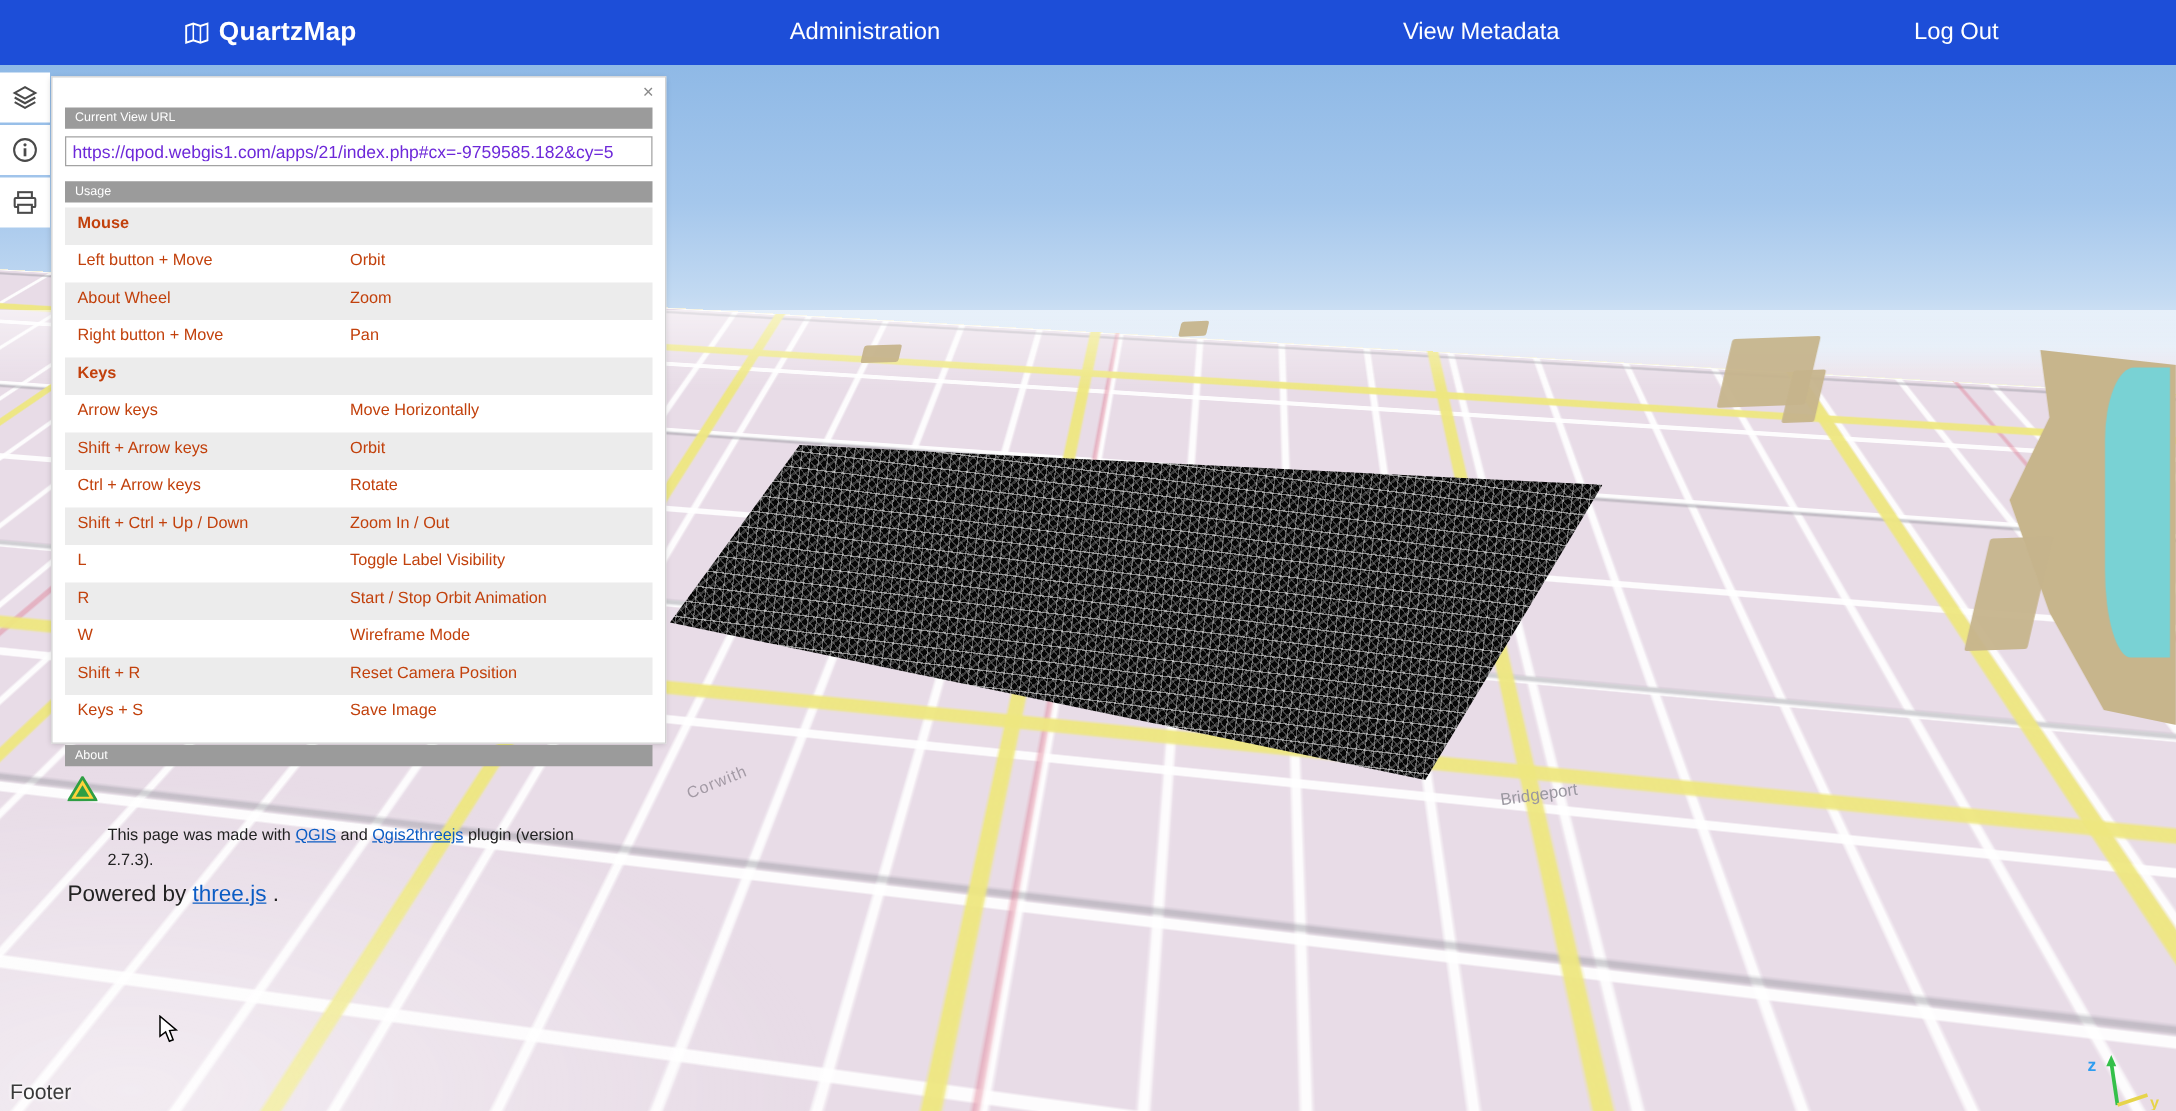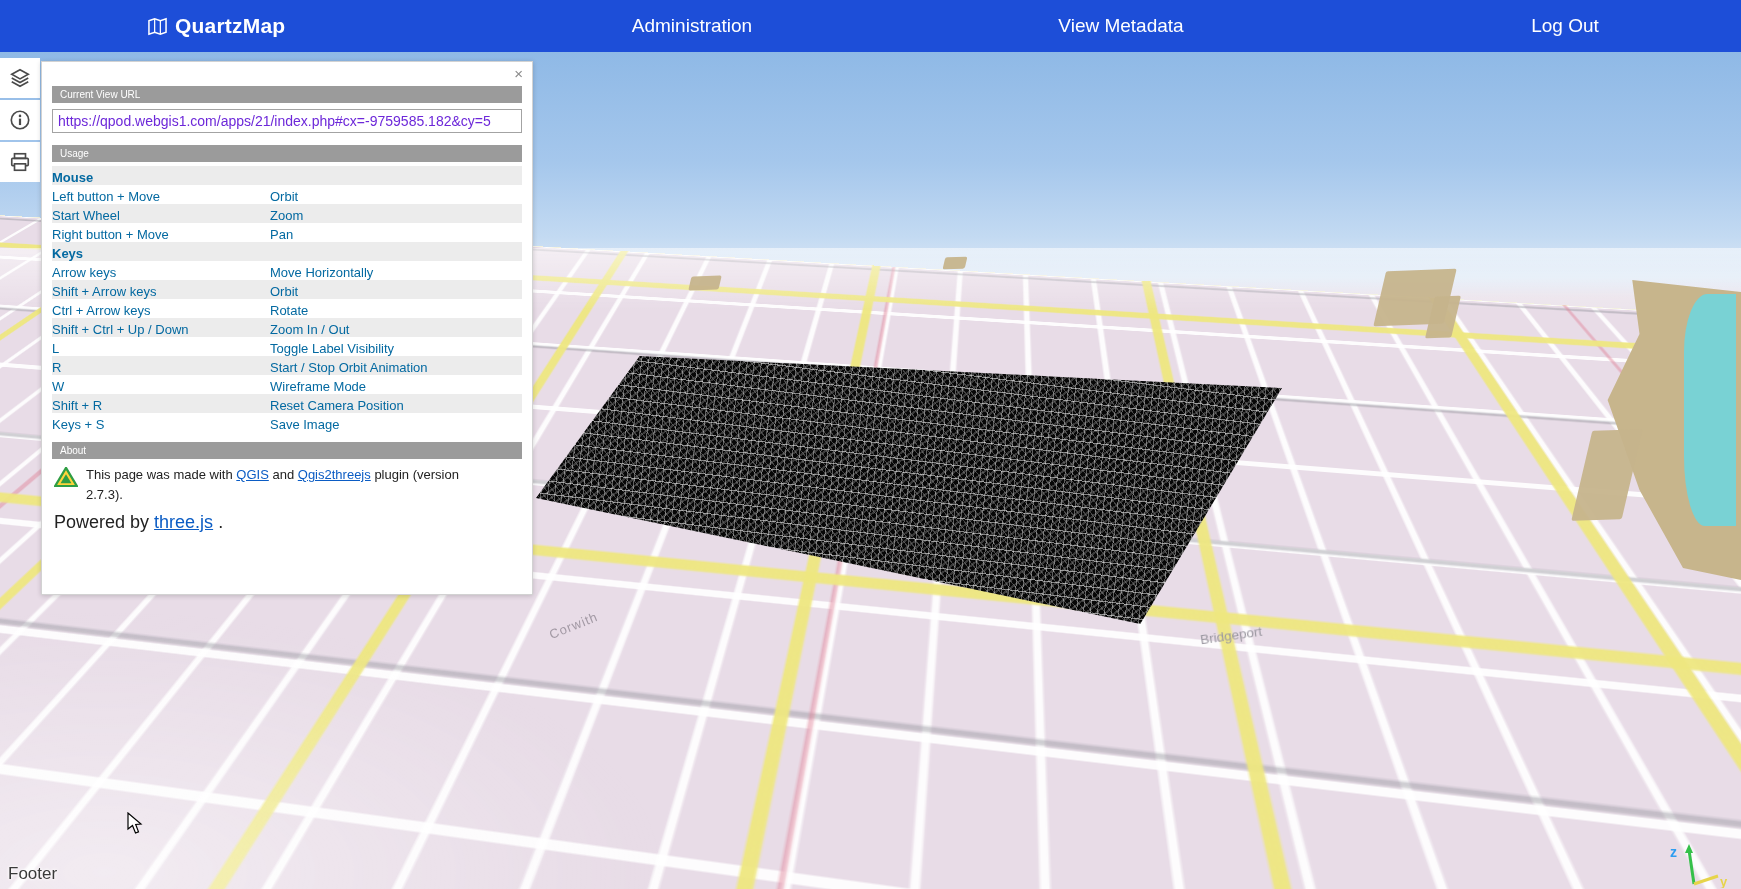--- a/index.html
+++ b/index.html
@@ -12,21 +12,21 @@
   .navbar{
     position:absolute;left:0;top:0;width:1741px;height:52px;
     background:#1d4ed8;color:#fff;z-index:50;padding-left:48px;
   }
   .brand{position:absolute;left:148px;top:0;height:52px;display:flex;align-items:center;gap:8px;cursor:pointer;}
   .brand .b-icon{width:19px;height:19px;display:inline-block;}
   .brand .b-text{font-size:21px;font-weight:700;letter-spacing:.2px;}
   .nav-item{position:absolute;top:0;height:52px;display:flex;align-items:center;transform:translateX(-50%);
     font-size:19px;color:#fff;cursor:pointer;}
   .nav-item.admin{left:692px;}
-  .nav-item.meta{left:1121px;}
+  .nav-item.meta{left:1185px;}
   .nav-item.logout{left:1565px;text-align:right;}
 
   
   .scene{
     position:absolute;left:0;top:52px;width:1741px;height:837px;overflow:hidden;z-index:1;
     background:linear-gradient(to bottom,#8fb9e6 0px,#a5c7ec 110px,#c3daf2 185px,#dfeaf7 225px,#ece4ec 245px);
   }
   .tilt{position:absolute;inset:0;transform:rotate(-1.2deg);transform-origin:50% 50%;}
   .plane{
     position:absolute;left:-55%;top:213px;width:210%;height:3200px;
@@ -98,28 +98,28 @@
     position:absolute;left:41px;top:61px;width:492px;height:534px;background:#fff;z-index:45;
     border:1px solid #d2d2d2;box-shadow:0 1px 5px rgba(0,0,0,.18);box-sizing:border-box;
   }
   .panel-close{position:absolute;right:9px;top:4px;font-size:15px;color:#8a8a8a;cursor:pointer;line-height:1;}
   .panel-body{padding:24px 10px 10px;}
   .sec-header{background:#9b9b9b;color:#fff;font-size:10px;padding:3px 8px;margin:0 0 4px;}
   .sec-header.mt{margin-top:10px;}
   .url-input{box-sizing:border-box;width:100%;height:24px;border:1px solid #a3a3a3;font-size:14px;
     padding:2px 5px;margin:2px 0 2px;color:#6d28d9;font-family:"Liberation Sans",sans-serif;}
   .u-table{margin-top:2px;}
-  .u-row{display:flex;height:19px;line-height:23px;font-size:13px;color:#0369a1;}
+  .u-row{display:flex;height:30px;line-height:23px;font-size:13px;color:#c2410c;padding-left:10px;}
   .u-row .k{width:218px;flex:none;}
   .u-row .a{flex:1;}
   .u-table .u-row:nth-child(odd){background:#ececec;}
   .u-row.sub{font-weight:700;}
   .about-row{display:flex;gap:8px;margin-top:6px;font-size:13px;color:#222;line-height:1.5;padding-left:2px;}
   .about-row .about-icon{flex:none;margin-top:2px;}
-  .about-text{max-width:380px;}
+  .about-text{max-width:380px;margin-top:39px;}
   .powered{margin-top:8px;font-size:18px;color:#222;padding-left:2px;}
   a.lnk{color:#0b5cc4;text-decoration:underline;cursor:pointer;}
 
   
   .footer-text{position:absolute;left:8px;top:864px;font-size:17px;color:#3a3a3a;z-index:30;
     text-shadow:0 0 3px #fff,0 0 3px #fff;}
   .cursor{position:absolute;left:127px;top:812px;z-index:60;pointer-events:none;}
 </style>
 </head>
 <body>
@@ -228,21 +228,21 @@
     <div class="sec-header mt">Usage</div>
     <div class="u-table">
       <div class="u-row sub">
           <span class="k">Mouse</span>
         </div>
       <div class="u-row">
           <span class="k">Left button + Move</span>
           <span class="a">Orbit</span>
         </div>
       <div class="u-row">
-          <span class="k">Start Wheel</span>
+          <span class="k">About Wheel</span>
           <span class="a">Zoom</span>
         </div>
       <div class="u-row">
           <span class="k">Right button + Move</span>
           <span class="a">Pan</span>
         </div>
       <div class="u-row sub">
           <span class="k">Keys</span>
         </div>
       <div class="u-row">

